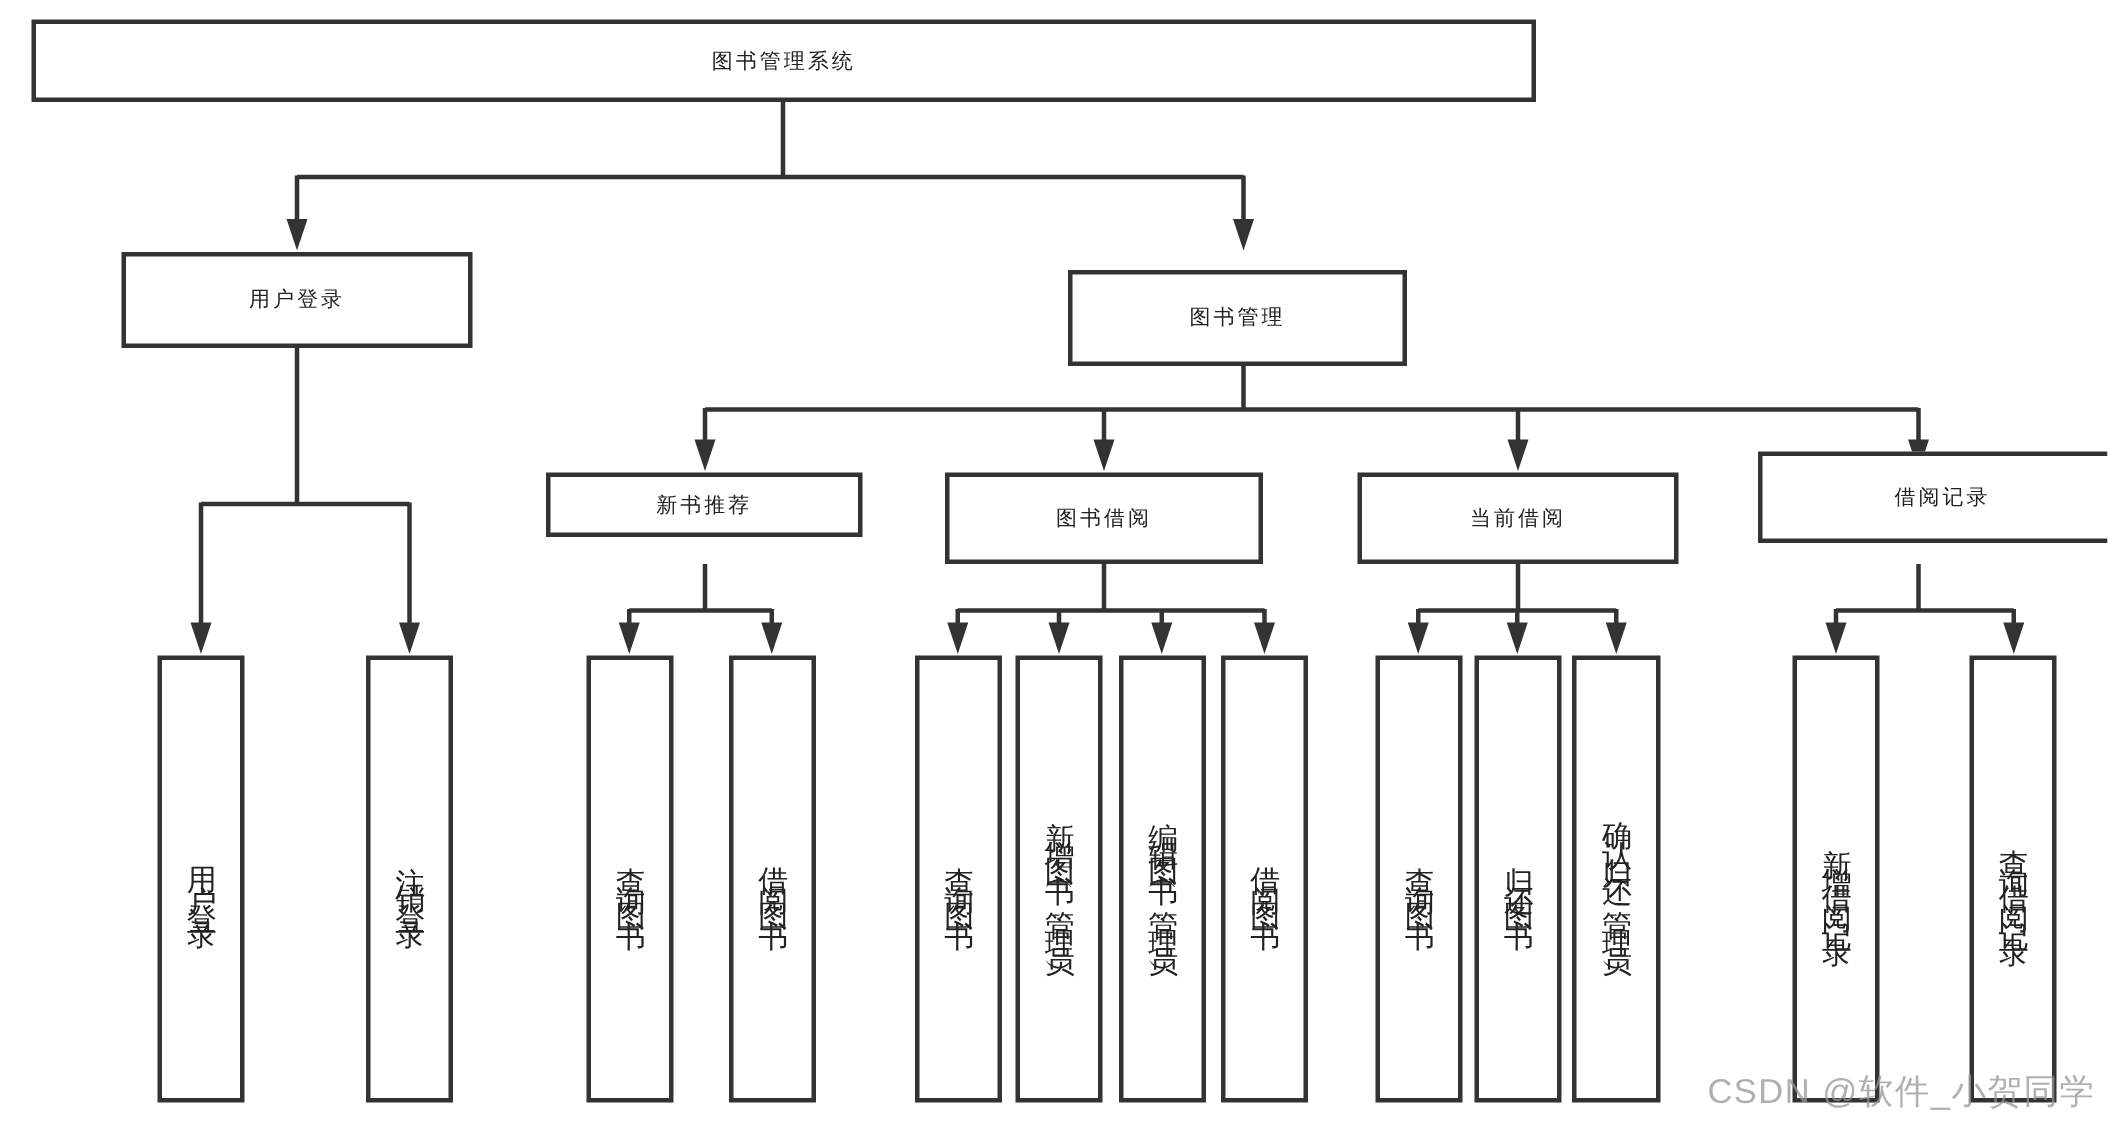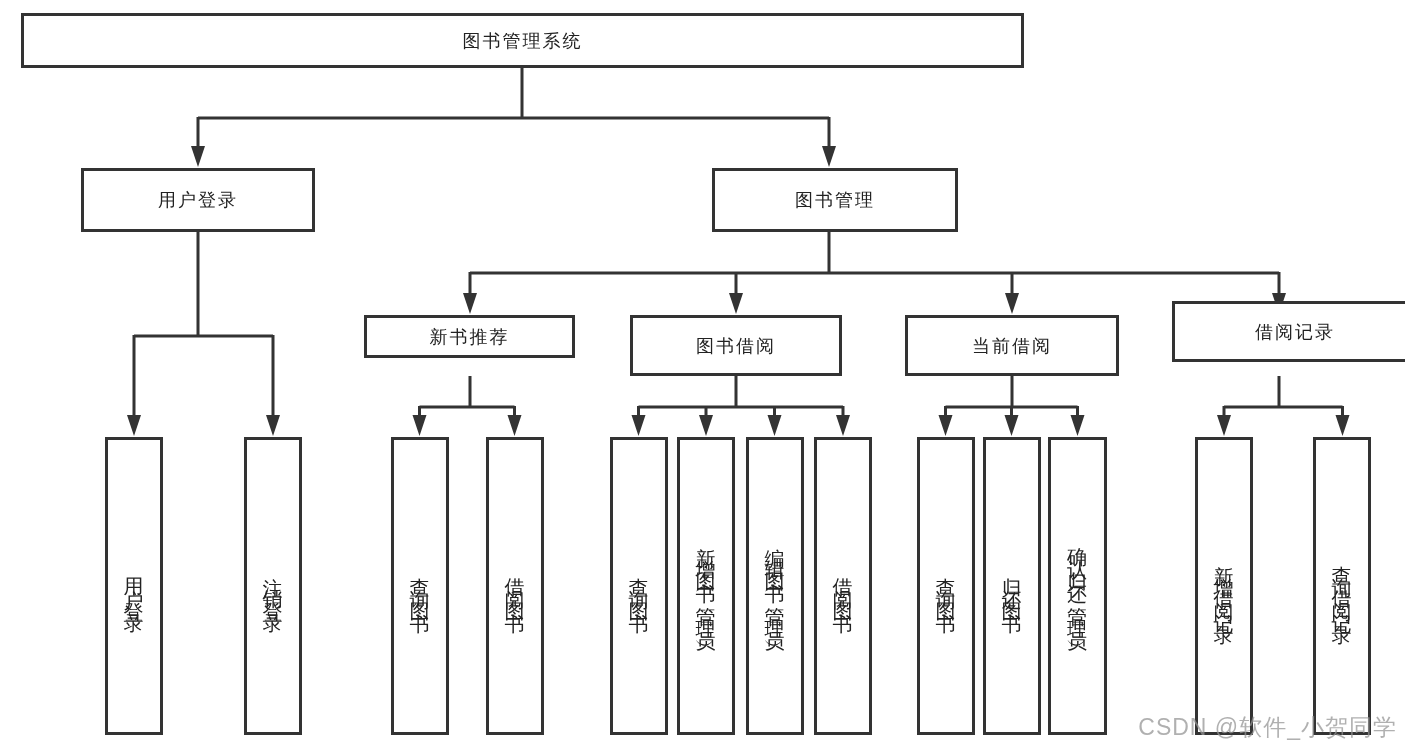--- a/index.html
+++ b/index.html
@@ -25,21 +25,21 @@
   .node {
     position: absolute;
     box-sizing: border-box;
     border: 3px solid #333333;
     background: #ffffff;
     display: flex;
     align-items: center;
     justify-content: center;
   }
   .node.h .lbl {
-    font-size: 18px;
+    font-size: 14px;
     letter-spacing: 2px;
     color: #222222;
     white-space: nowrap;
   }
   .node.v {
     width: 58px;
     top: 437px;
     height: 298px;
   }
   .node.v .lbl {
@@ -82,21 +82,21 @@
          M1217 415h14l-7 21z M1335.5 415h14l-7 21z"></path>
   </svg>
 
   <div class="node h" style="left:21px; top:13px; width:1003px; height:55px">
     <span class="lbl">图书管理系统</span>
   </div>
 
   <div class="node h" style="left:81px; top:168px; width:234px; height:64px">
     <span class="lbl">用户登录</span>
   </div>
-  <div class="node h" style="left:712px; top:168px; width:246px; height:64px">
+  <div class="node h" style="left:712px; top:180px; width:226px; height:64px">
     <span class="lbl">图书管理</span>
   </div>
 
   <div class="node h" style="left:364px; top:315px; width:211px; height:43px">
     <span class="lbl">新书推荐</span>
   </div>
   <div class="node h" style="left:905px; top:315px; width:214px; height:61px">
     <span class="lbl">当前借阅</span>
   </div>
   <div class="node h" style="left:630px; top:315px; width:212px; height:61px">

